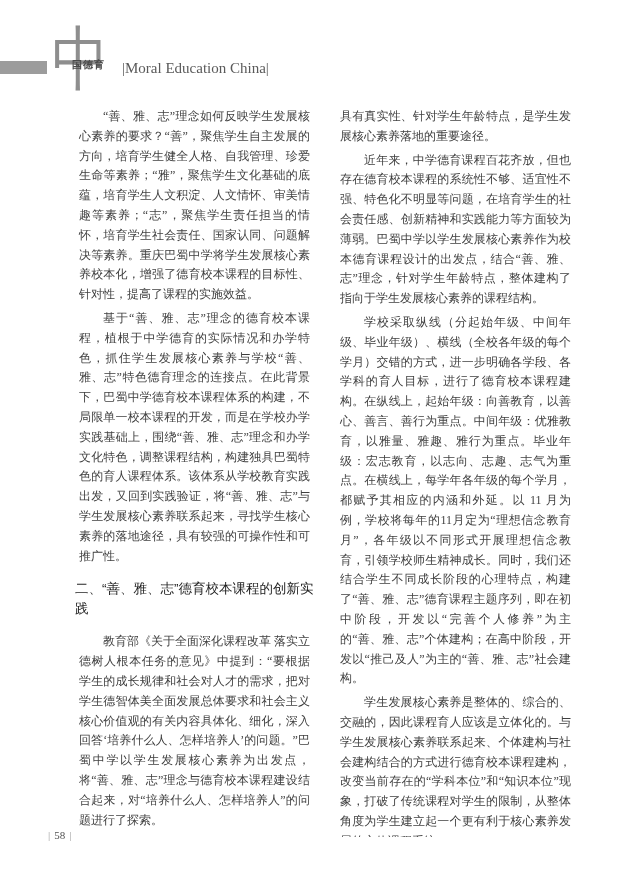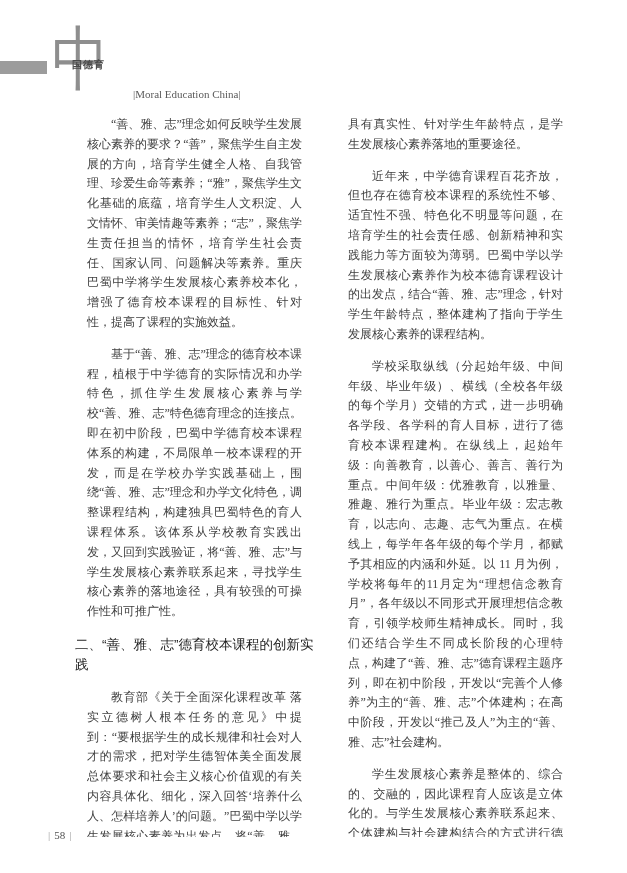--- a/index.html
+++ b/index.html
@@ -33,39 +33,38 @@
     left: 20px; top: 34px;
     font-size: 10px;
     font-weight: bold;
     color: #4a4a4a;
     letter-spacing: 1px;
     white-space: nowrap;
     font-family: "Liberation Serif", "DejaVu Serif", serif;
   }
   .logo-en {
     position: absolute;
-    left: 81px; top: 36px;
-    font-size: 11px;
+    left: 70px; top: 36px;
+    font-size: 15px;
     color: #5a5a5a;
     white-space: nowrap;
     font-family: "Liberation Serif", "DejaVu Serif", serif;
-    margin-top: 28px;
   }
   
   .columns {
     position: absolute;
     left: 75px; top: 103px;
     width: 500px; height: 734px;
     display: flex;
     gap: 22px;
     overflow: hidden;
   }
   .col { width: 239px; overflow: hidden; }
   .col p {
-    margin: 12px;
+    margin: 4px;
     text-indent: 2em;
     text-align: justify;
     font-size: 12px;
     line-height: 19.8px;
     color: #3f3f3f;
     font-family: "Liberation Serif", "DejaVu Serif", serif;
   }
   .col p.no-indent { text-indent: 0; }
   .section-heading {
     margin: 13px 0 13px 0;
@@ -104,21 +103,21 @@
   <div class="logo">
     <span class="logo-zhong">中</span>
     <span class="logo-cn">国德育</span>
     <span class="logo-en">|Moral Education China|</span>
   </div>
 
   <main class="columns">
 
     <section class="col">
       <p>“善、雅、志”理念如何反映学生发展核心素养的要求？“善”，聚焦学生自主发展的方向，培育学生健全人格、自我管理、珍爱生命等素养；“雅”，聚焦学生文化基础的底蕴，培育学生人文积淀、人文情怀、审美情趣等素养；“志”，聚焦学生责任担当的情怀，培育学生社会责任、国家认同、问题解决等素养。重庆巴蜀中学将学生发展核心素养校本化，增强了德育校本课程的目标性、针对性，提高了课程的实施效益。</p>
-      <p>基于“善、雅、志”理念的德育校本课程，植根于中学德育的实际情况和办学特色，抓住学生发展核心素养与学校“善、雅、志”特色德育理念的连接点。即在初中阶段，巴蜀中学德育校本课程体系的构建，不局限单一校本课程的开发，而是在学校办学实践基础上，围绕“善、雅、志”理念和办学文化特色，调整课程结构，构建独具巴蜀特色的育人课程体系。该体系从学校教育实践出发，又回到实践验证，将“善、雅、志”与学生发展核心素养联系起来，寻找学生核心素养的落地途径，具有较强的可操作性和可推广性。</p>
+      <p>基于“善、雅、志”理念的德育校本课程，植根于中学德育的实际情况和办学特色，抓住学生发展核心素养与学校“善、雅、志”特色德育理念的连接点。在此背景下，巴蜀中学德育校本课程体系的构建，不局限单一校本课程的开发，而是在学校办学实践基础上，围绕“善、雅、志”理念和办学文化特色，调整课程结构，构建独具巴蜀特色的育人课程体系。该体系从学校教育实践出发，又回到实践验证，将“善、雅、志”与学生发展核心素养联系起来，寻找学生核心素养的落地途径，具有较强的可操作性和可推广性。</p>
       <h2 class="section-heading">二、“善、雅、志”德育校本课程的创新实践</h2>
       <p>教育部《关于全面深化课程改革 落实立德树人根本任务的意见》中提到：“要根据学生的成长规律和社会对人才的需求，把对学生德智体美全面发展总体要求和社会主义核心价值观的有关内容具体化、细化，深入回答‘培养什么人、怎样培养人’的问题。”巴蜀中学以学生发展核心素养为出发点，将“善、雅、志”理念与德育校本课程建设结合起来，对“培养什么人、怎样培养人”的问题进行了探索。</p>
       <h3 class="subsection-heading">（一）整体性建构课程结构</h3>
       <p>“善、雅、志”德育校本课程是带有学校烙印的原生态德育资源，也是个性独特的特色化资源，</p>
     </section>
 
     <section class="col">
       <p class="no-indent">具有真实性、针对学生年龄特点，是学生发展核心素养落地的重要途径。</p>
       <p>近年来，中学德育课程百花齐放，但也存在德育校本课程的系统性不够、适宜性不强、特色化不明显等问题，在培育学生的社会责任感、创新精神和实践能力等方面较为薄弱。巴蜀中学以学生发展核心素养作为校本德育课程设计的出发点，结合“善、雅、志”理念，针对学生年龄特点，整体建构了指向于学生发展核心素养的课程结构。</p>
       <p>学校采取纵线（分起始年级、中间年级、毕业年级）、横线（全校各年级的每个学月）交错的方式，进一步明确各学段、各学科的育人目标，进行了德育校本课程建构。在纵线上，起始年级：向善教育，以善心、善言、善行为重点。中间年级：优雅教育，以雅量、雅趣、雅行为重点。毕业年级：宏志教育，以志向、志趣、志气为重点。在横线上，每学年各年级的每个学月，都赋予其相应的内涵和外延。以 11 月为例，学校将每年的11月定为“理想信念教育月”，各年级以不同形式开展理想信念教育，引领学校师生精神成长。同时，我们还结合学生不同成长阶段的心理特点，构建了“善、雅、志”德育课程主题序列，即在初中阶段，开发以“完善个人修养”为主的“善、雅、志”个体建构；在高中阶段，开发以“推己及人”为主的“善、雅、志”社会建构。</p>

